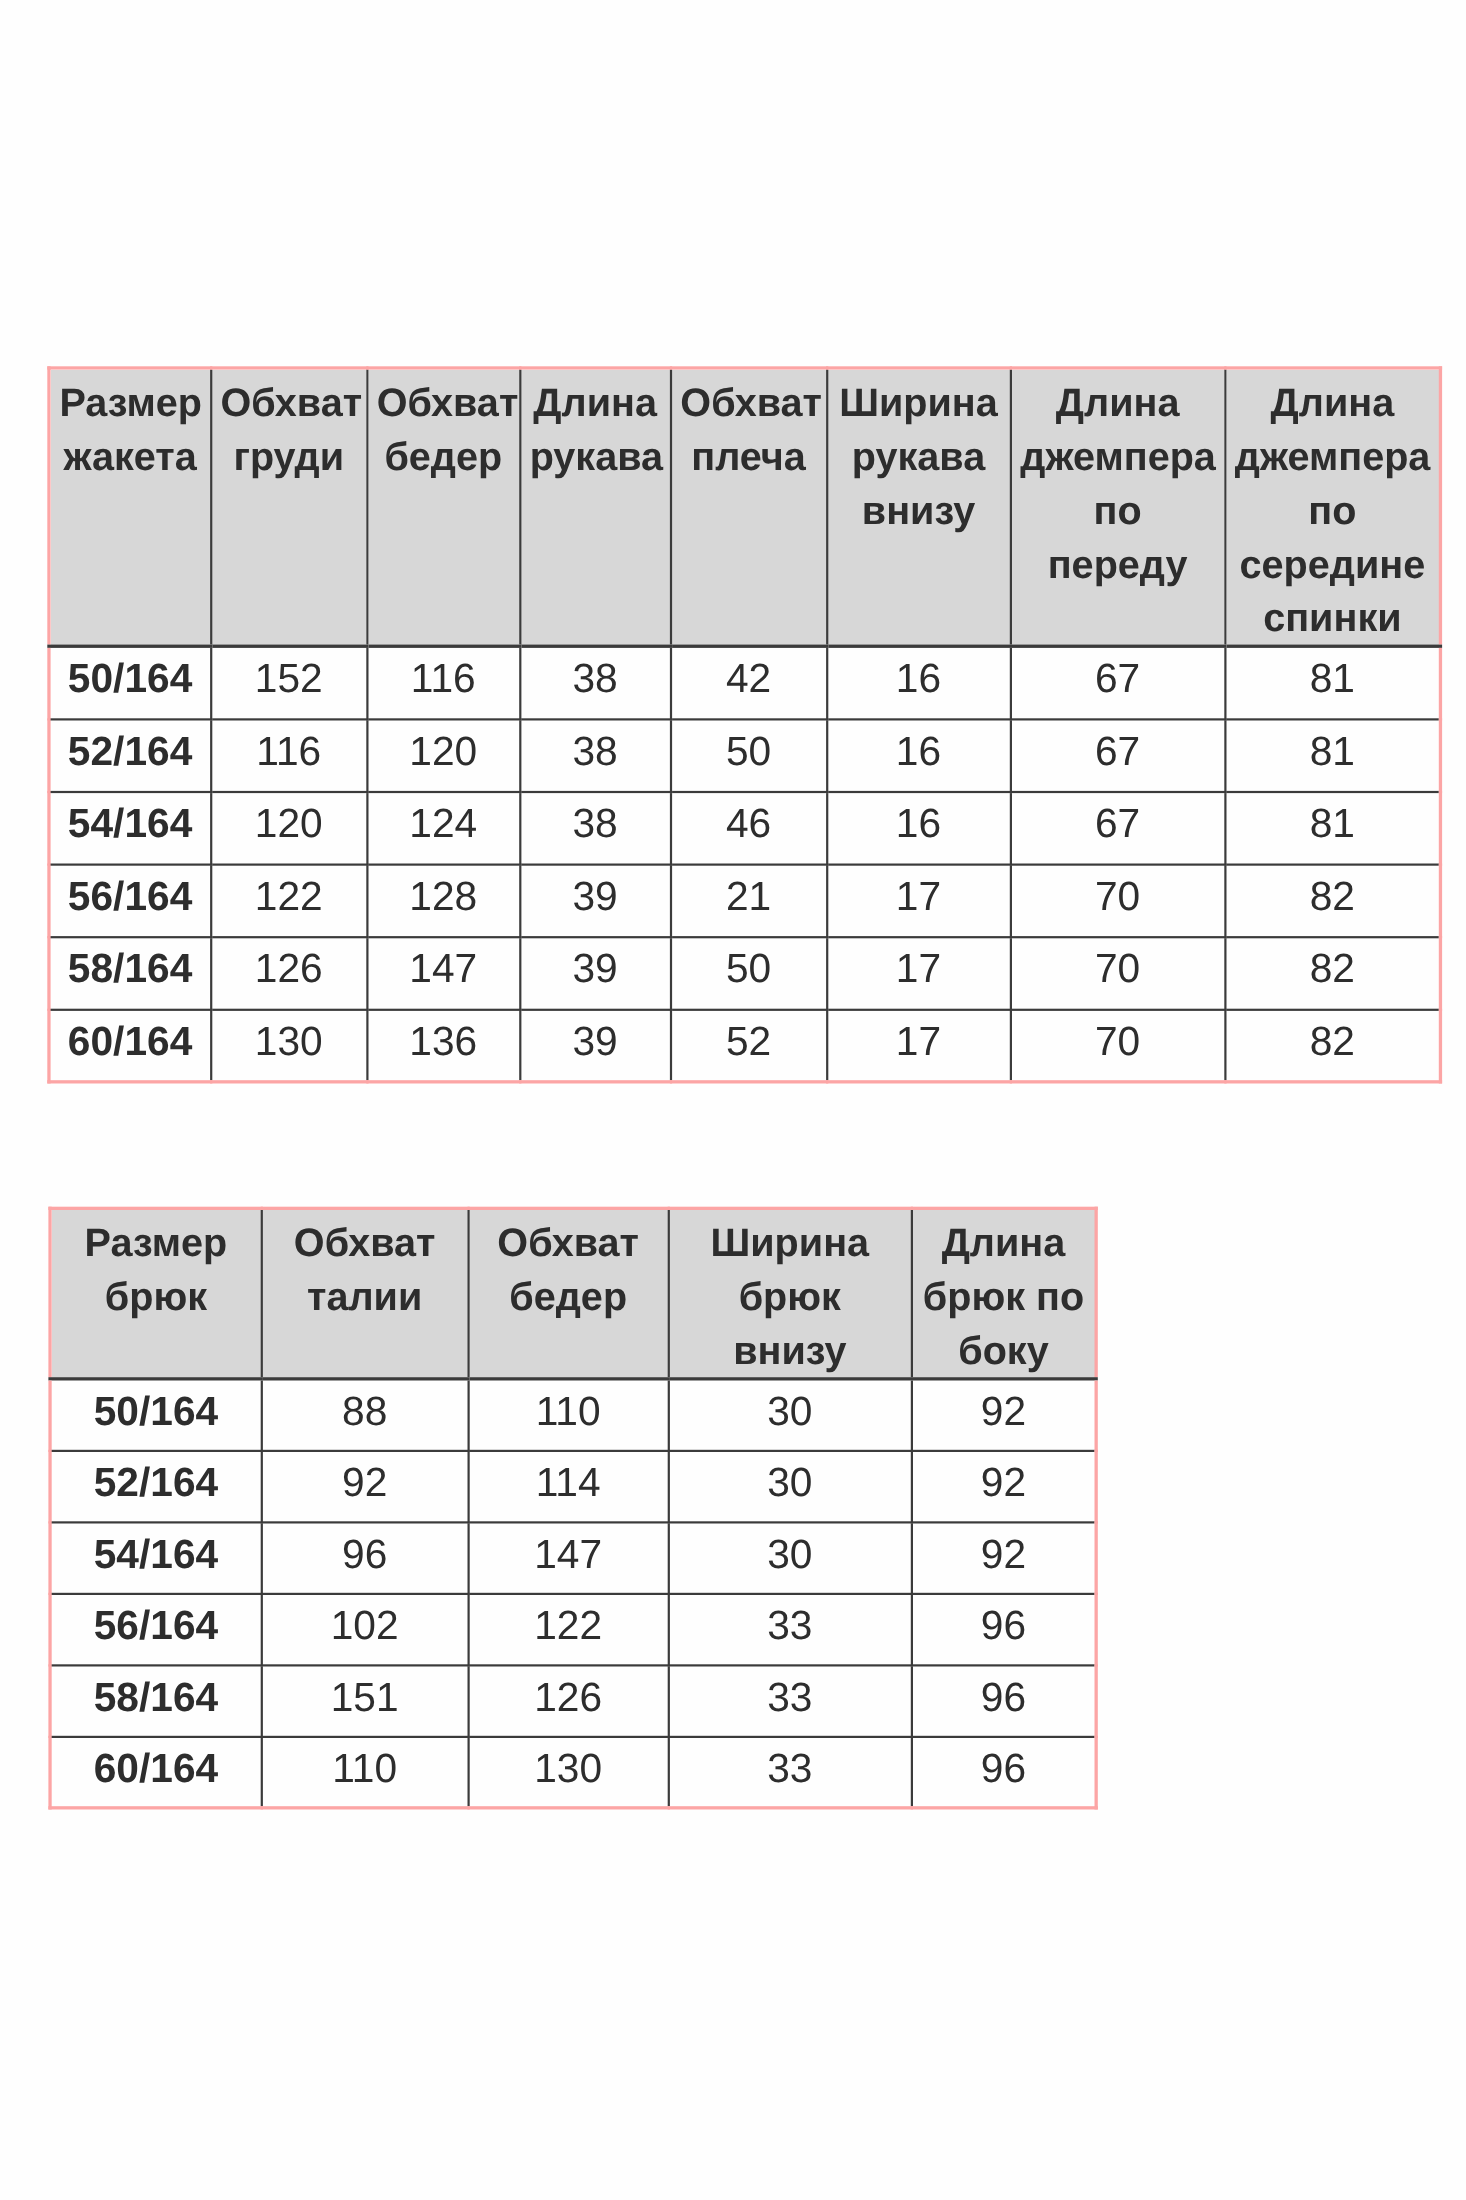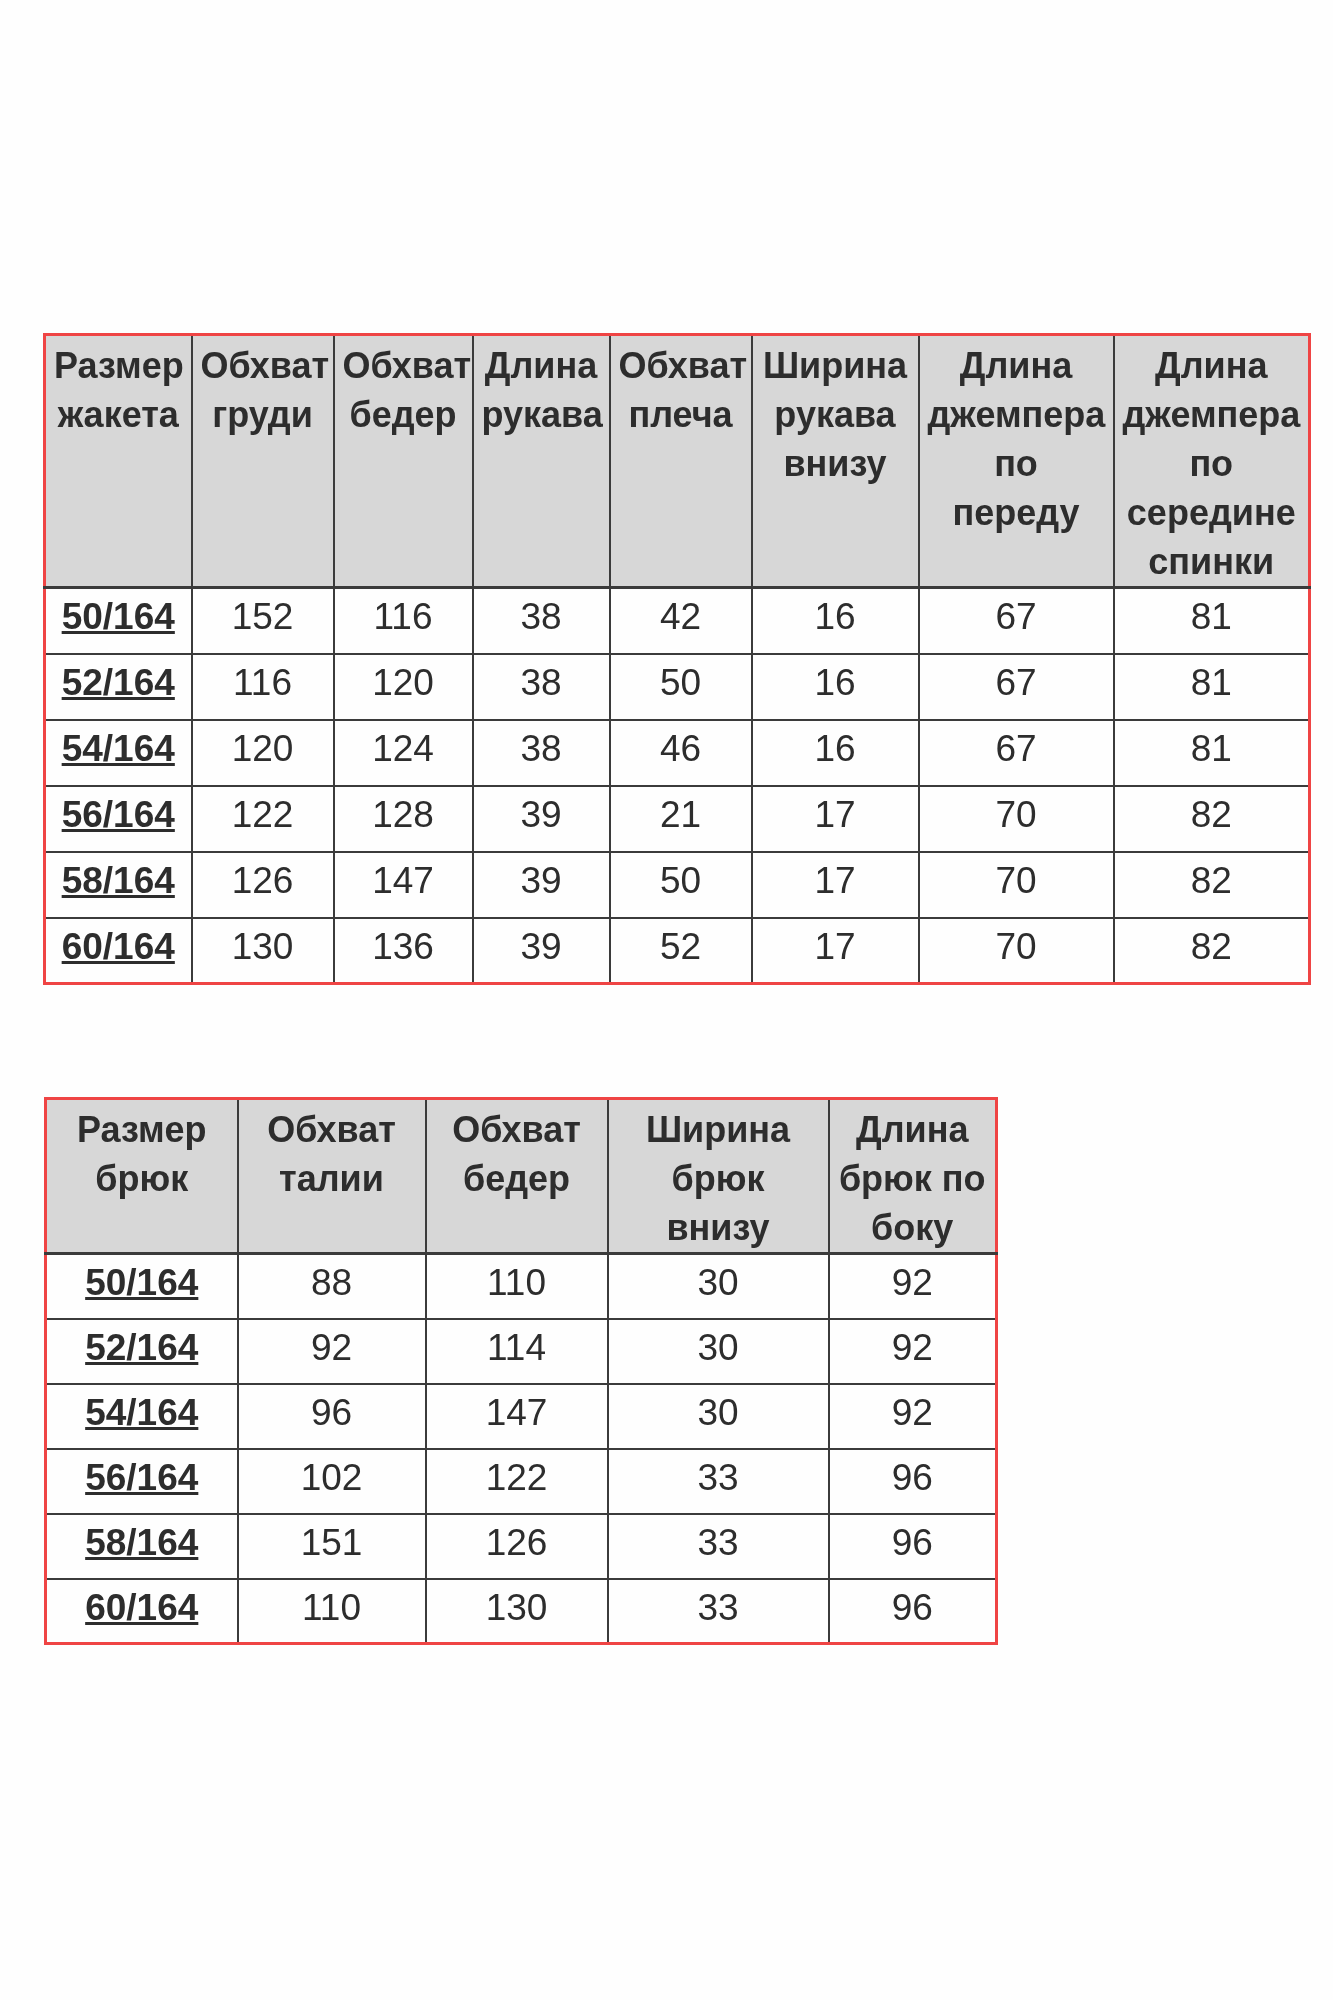--- a/index.html
+++ b/index.html
@@ -8,21 +8,21 @@
     width: 1333px;
     height: 2000px;
     position: relative;
     background: #fefefe;
     font-family: "Liberation Sans", "DejaVu Sans", sans-serif;
   }
   .size-table {
     position: absolute;
     border-collapse: collapse;
     table-layout: fixed;
-    border: 3px solid #ef4444;
+    border: 3px solid #fca5a5;
     color: #2d2d2d;
   }
   .size-table th, .size-table td {
     border: 2px solid #3b3b3b;
     text-align: center;
     vertical-align: top;
     overflow: hidden;
     padding: 0;
   }
   .size-table th {
@@ -33,21 +33,21 @@
     padding: 5px 8px 0 8px;
     border-bottom: 3px solid #3b3b3b;
     white-space: pre-line;
   }
   .size-table td {
     font-size: 37px;
     line-height: 40px;
     padding-top: 8px;
     font-weight: normal;
   }
-  .size-table td:first-child { font-weight: bold; text-decoration: underline; }
+  .size-table td:first-child { font-weight: bold; }
 
   .jacket-table { left: 43px; top: 333px; width: 1265px; }
   .jacket-table thead tr { height: 252px; }
   .jacket-table tbody tr { height: 66px; }
 
   .trousers-table { left: 44px; top: 1097px; width: 951px; }
   .trousers-table thead tr { height: 153px; }
   .trousers-table tbody tr { height: 65px; }
 </style>
 </head>

